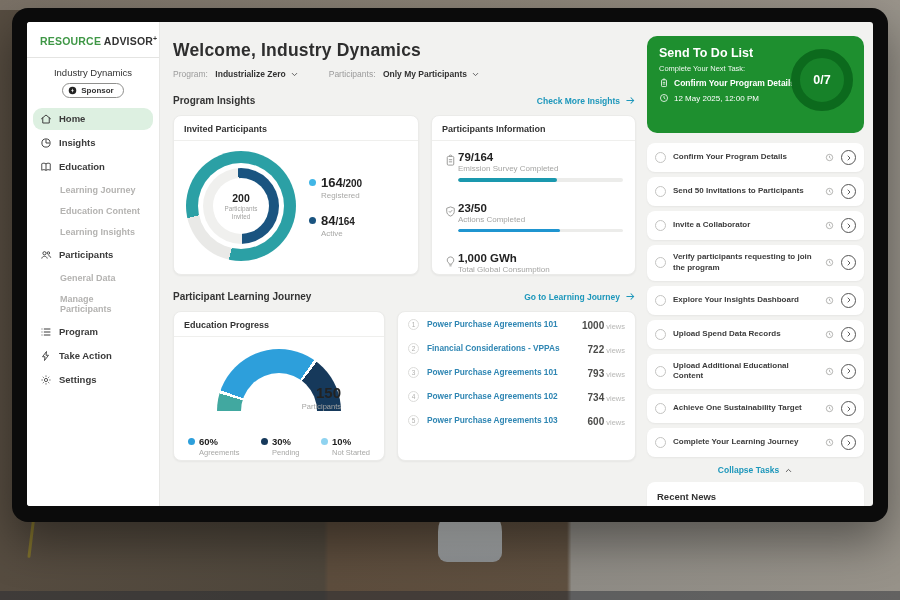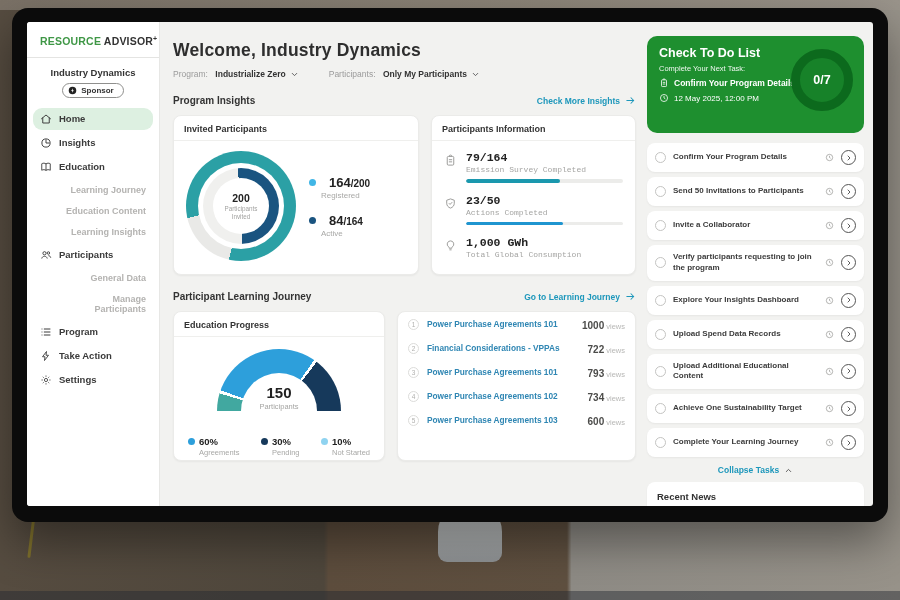--- a/index.html
+++ b/index.html
@@ -16,31 +16,31 @@
   .stand{position:absolute;left:438px;top:500px;width:64px;height:62px;z-index:1;
     background:linear-gradient(180deg,#d9dcdc,#b9bcbc 45%,#8f9294);border-radius:32px 32px 9px 9px;}
   
   .monitor{position:absolute;left:12px;top:8px;width:876px;height:514px;z-index:2;
     background:#0b0b0b;border-radius:16px;padding:14px 15px 16px;box-shadow:0 20px 45px rgba(0,0,0,.4);}
   .screen{width:100%;height:100%;background:#f2f2f0;display:flex;overflow:hidden;border-radius:3px;}
   
   .sidebar{width:133px;background:#fff;border-right:1px solid #e7e7e5;flex-shrink:0;padding-top:12px;}
   .logo{padding:0 0 10px 13px;font-size:10.5px;font-weight:700;letter-spacing:.2px;border-bottom:1px solid #e4e4e2;}
   .logo .g{color:#3f9746;} .logo .d{color:#333;} .logo sup{font-size:7px;}
-  .org{margin-top:9px;text-align:center;font-size:9.5px;font-weight:700;color:#333;}
+  .org{margin-top:9px;text-align:center;font-size:9.5px;font-weight:400;color:#333;}
   .badge{display:flex;justify-content:center;margin:5px 0 10px;}
   .badge-pill{display:inline-flex;align-items:center;gap:4px;border:1px solid #8f8f8d;border-radius:10px;
     padding:2px 9px 2px 5px;font-size:8px;font-weight:700;color:#333;background:#fff;}
   .badge-pill .bicon{width:9px;height:9px;display:inline-flex;}
   .side-item{display:flex;align-items:center;gap:7px;margin:2px 6px;padding:5px 7px;
     font-size:9.5px;font-weight:700;color:#3a3a3a;border-radius:9px;cursor:pointer;}
   .side-item.active{background:#ddf0e1;}
   .side-item .s-icon{width:12px;height:12px;color:#3a3a3a;flex-shrink:0;display:inline-flex;}
   .side-item .s-icon svg{width:12px;height:12px;}
-  .side-sub{margin:1px 6px;padding:5px 7px 5px 27px;font-size:9px;font-weight:600;color:#b4b3b1;cursor:pointer;text-align:right;}
+  .side-sub{margin:1px 6px;padding:5px 7px 5px 27px;font-size:9px;font-weight:600;color:#b4b3b1;cursor:pointer;}
   
   .main{flex:1;display:flex;padding:0 9px 0 13px;min-width:0;}
   .content{flex:1;min-width:0;}
   .welcome{margin-top:18px;font-size:17.5px;font-weight:700;color:#2e2e2e;letter-spacing:.2px;}
   .filters{display:flex;gap:30px;margin-top:8px;font-size:8.5px;align-items:center;}
   .f-label{color:#9b9b9b;}
   .f-value{font-weight:700;color:#333;margin-left:5px;display:inline-flex;align-items:center;gap:4px;cursor:pointer;}
   .chev{width:9px;height:9px;display:inline-flex;color:#555;}
   .section-row{display:flex;justify-content:space-between;align-items:center;margin-top:16px;}
   .section-title{font-size:10px;font-weight:700;color:#333;}
@@ -55,41 +55,41 @@
   .card-lessons{flex:1;height:150px;}
   
   .invited-body{display:flex;align-items:center;gap:13px;padding:10px 8px 8px 12px;}
   .donut{width:110px;height:110px;border-radius:50%;position:relative;flex-shrink:0;}
   .donut-hole1{position:absolute;inset:12px;border-radius:50%;background:#fff;display:flex;align-items:center;justify-content:center;}
   .ring2{width:76px;height:76px;border-radius:50%;position:relative;display:flex;align-items:center;justify-content:center;}
   .donut-hole2{position:absolute;inset:10px;border-radius:50%;background:#fff;display:flex;flex-direction:column;align-items:center;justify-content:center;text-align:center;}
   .d-center-val{font-size:10.5px;font-weight:700;color:#222;}
   .d-center-lab{font-size:6.3px;color:#a3a3a1;line-height:1.25;margin-top:1px;}
   .legend-v{display:flex;flex-direction:column;gap:13px;}
-  .lv-item .lv-row{display:flex;align-items:baseline;gap:13px;}
+  .lv-item .lv-row{display:flex;align-items:baseline;gap:5px;}
   .dot{width:7px;height:7px;border-radius:50%;flex-shrink:0;align-self:center;}
   .lv-val{font-size:13px;font-weight:700;color:#222;}
   .lv-val .denom{font-size:10px;}
   .lv-lab{font-size:8px;color:#a8a8a6;margin:1px 0 0 12px;}
   
   .info-body{padding:10px 12px 0;}
-  .info-row{display:flex;gap:9px;margin-bottom:11px;font-family:Liberation Mono, monospace;}
+  .info-row{display:flex;gap:1px;margin-bottom:20px;}
   .i-icon{width:13px;height:13px;color:#9a9a98;flex-shrink:0;margin-top:3px;}
   .i-icon svg{width:13px;height:13px;}
   .i-content{flex:1;min-width:0;}
   .i-val{font-size:11.5px;font-weight:700;color:#222;}
   .i-lab{font-size:8px;color:#a5a5a3;margin-top:1px;}
   .bar{height:3.5px;background:#ececea;border-radius:2px;margin-top:5px;overflow:hidden;}
   .bar-fill{height:100%;border-radius:2px;}
   
   .gauge-wrap{position:relative;}
   .gauge{width:124px;height:62px;position:relative;overflow:hidden;margin:12px auto 0;}
   .gauge-arc{width:124px;height:124px;border-radius:50%;}
   .gauge-hole{position:absolute;left:24px;top:24px;width:76px;height:76px;border-radius:50%;background:#fff;}
-  .g-center{position:absolute;left:0;right:0;bottom:0;text-align:center;}
+  .g-center{position:absolute;left:0;right:0;bottom:0;text-align:right;}
   .g-val{font-size:15px;font-weight:700;color:#222;}
   .g-lab{font-size:7.5px;color:#a5a5a3;margin-top:1px;}
   .legend-h{display:flex;justify-content:space-between;padding:0 14px;margin-top:25px;}
   .lh-row{display:flex;align-items:center;gap:4px;}
   .lh-val{font-size:9.5px;font-weight:700;color:#222;}
   .lh-lab{font-size:7.5px;color:#a8a8a6;margin:1px 0 0 11px;}
   
   .lesson-row{display:flex;align-items:center;gap:8px;padding:0 10px;height:24px;cursor:pointer;}
   .rank{width:11px;height:11px;border:1px solid #dcdcda;border-radius:50%;color:#b0b0ae;font-size:6.5px;
         display:flex;align-items:center;justify-content:center;flex-shrink:0;}
@@ -440,21 +440,21 @@
     <span class="l-title">Power Purchase Agreements 103</span>
     <span><span class="l-views">600</span><span class="l-views-lab">views</span></span>
   </div>
                 </div>
             </div>
           </div>
         </div>
 
         <div class="rightcol">
           <div class="todo-panel">
-            <div class="t-title">Check To Do List</div>
+            <div class="t-title">Send To Do List</div>
             <div class="t-sub">Complete Your Next Task:</div>
             <div class="t-line">
               <span class="w-icon">
                   <svg viewBox="0 0 24 24" fill="none" stroke="currentColor" stroke-width="1.9">
                     <rect x="6" y="4.5" width="12" height="16" rx="2"></rect>
                     <path d="M9.5 4.5a2.5 2.5 0 0 1 5 0M9 10.5h6M9 14.5h6"></path>
                   </svg>
                 </span>
               <span>Confirm Your Program Details</span>
             </div>

